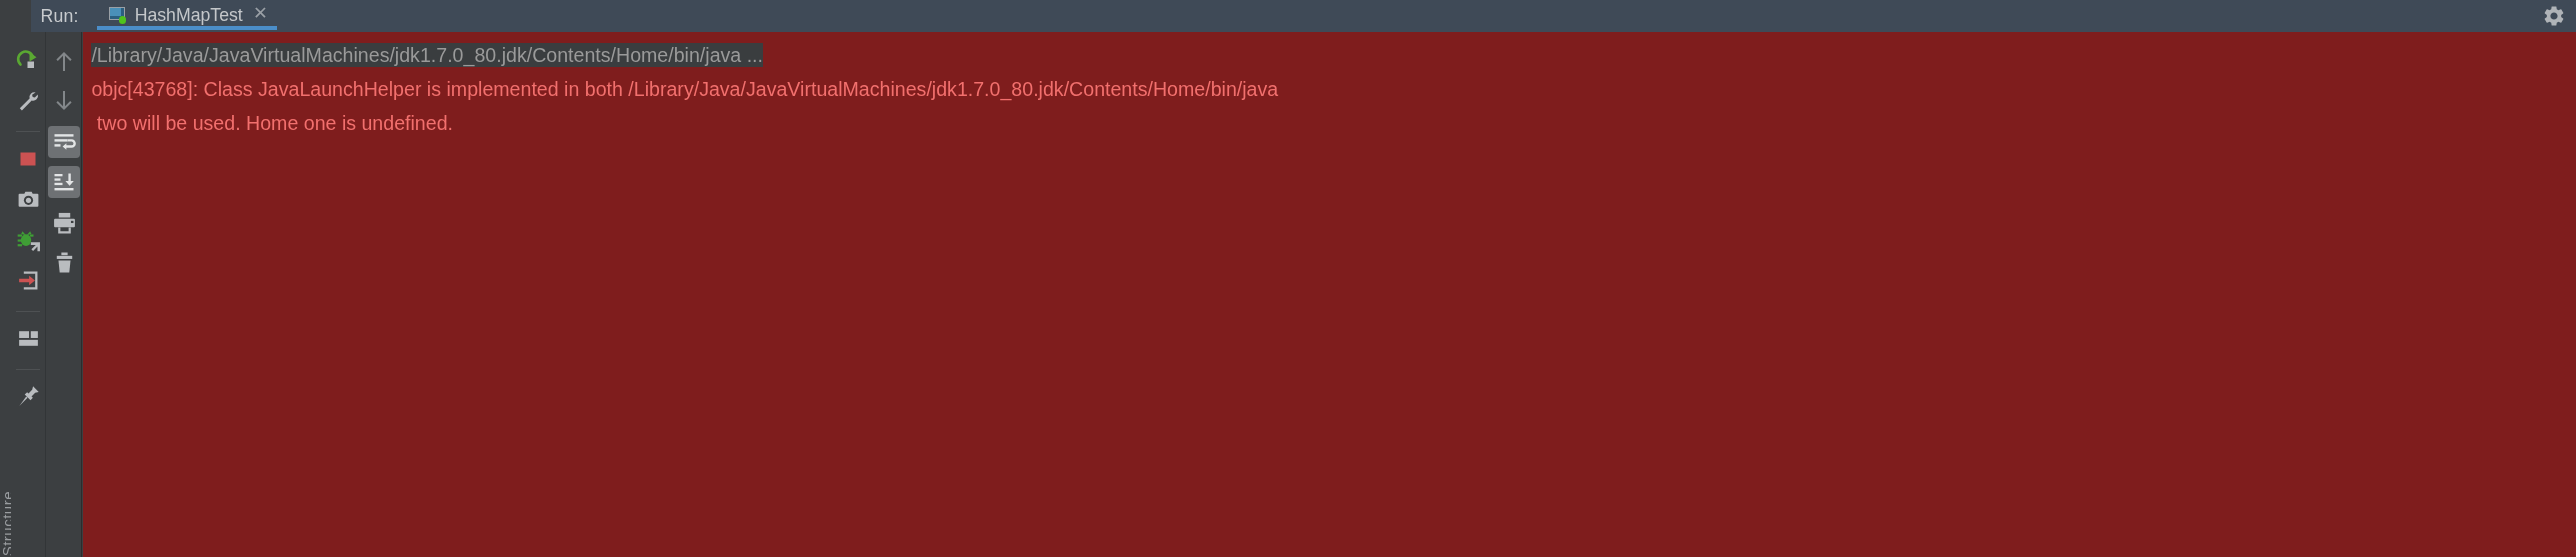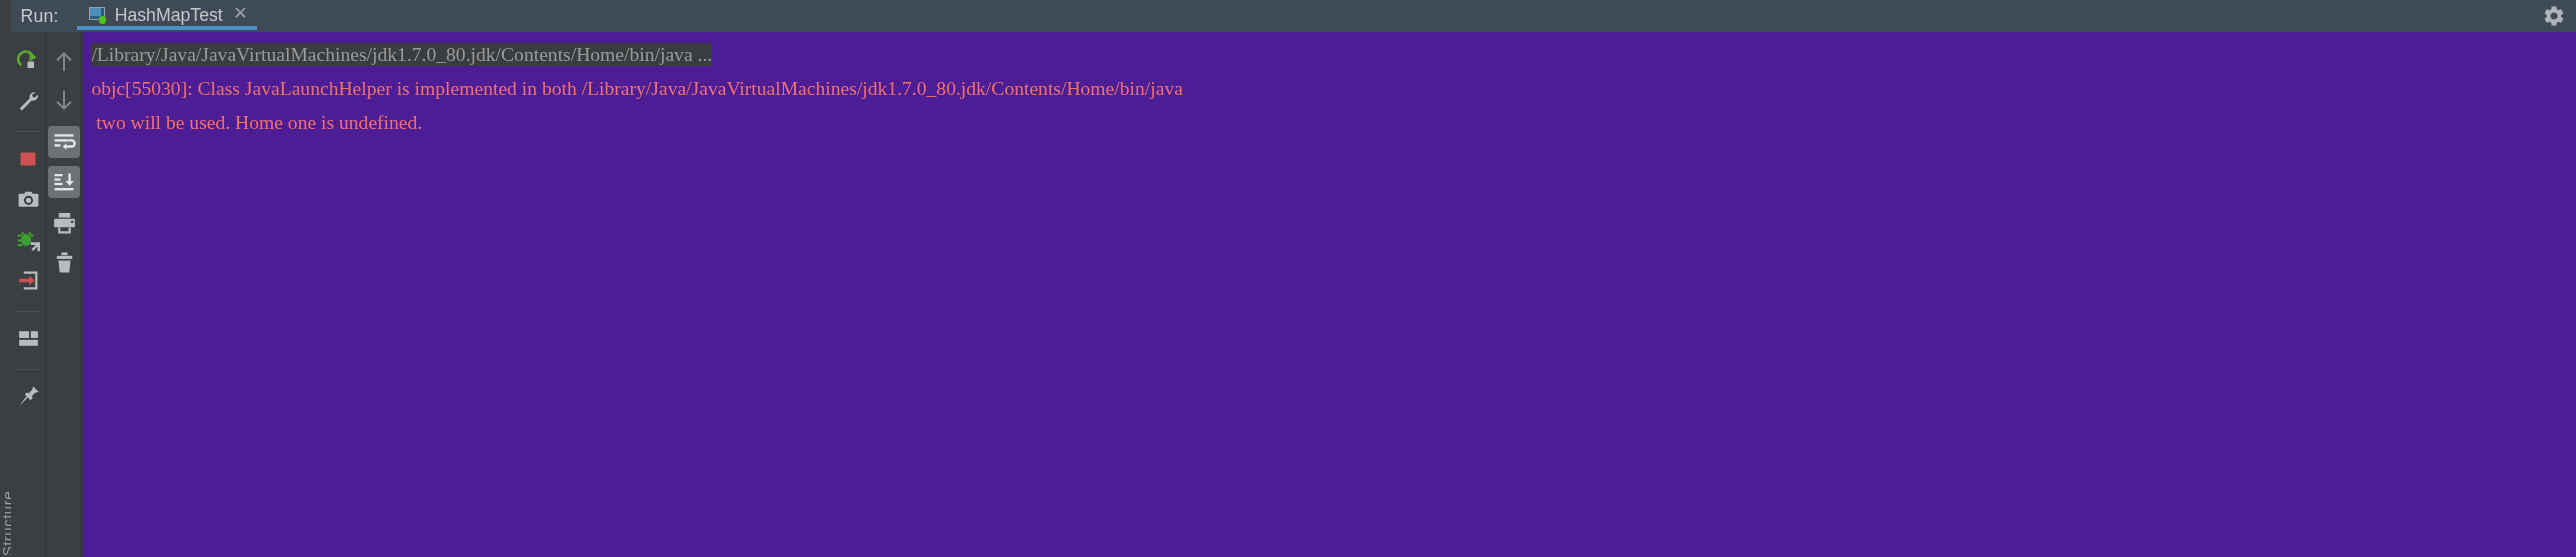--- a/index.html
+++ b/index.html
@@ -38,20 +38,21 @@
 
   .run-label-box {
     display: flex;
     align-items: center;
     padding: 0 13px 0 9.3px;
     background: #3f4a57;
     color: #c8cbce;
     font-size: 17.7px;
     letter-spacing: 0.2px;
     height: 32px;
+    margin-left: 20px;
   }
 
   .tab-strip {
     display: flex;
     align-items: stretch;
     background: #3f4a57;
     flex: 1;
     height: 32px;
   }
 
@@ -180,23 +181,23 @@
   }
 
   .tb-spacer { flex: 1; }
 
   
   .console {
     position: absolute;
     left: 83px; top: 32px;
     width: 2493px;
     height: 526px;
-    background: #4c1d95;
+    background: #7f1d1d;
     overflow: hidden;
-    font-family: Liberation Serif, serif;
+    font-family: Liberation Sans, sans-serif;
     font-size: 19.6px;
     line-height: 34px;
     padding: 5.6px 0 0 0;
   }
 
   .console-line {
     white-space: pre;
     padding-left: 8.4px;
   }
 
@@ -375,18 +376,18 @@
         <rect x="4.6" y="5.6" width="14.8" height="3" fill="#b9bcbf"></rect>
         <path fill="#b9bcbf" d="M6.2 10 H17.8 L16.6 21.6 H7.4 Z"></path>
       </svg>
     </div>
 
     <div class="tb-spacer"></div>
   </div>
 
   <div class="console">
     <div class="console-line line-cmd"><span class="hl">/Library/Java/JavaVirtualMachines/jdk1.7.0_80.jdk/Contents/Home/bin/java ...</span></div>
-    <div class="console-line line-err">objc[55030]: Class JavaLaunchHelper is implemented in both /Library/Java/JavaVirtualMachines/jdk1.7.0_80.jdk/Contents/Home/bin/java</div>
+    <div class="console-line line-err">objc[43768]: Class JavaLaunchHelper is implemented in both /Library/Java/JavaVirtualMachines/jdk1.7.0_80.jdk/Contents/Home/bin/java</div>
     <div class="console-line line-err"> two will be used. Home one is undefined.</div>
   </div>
 
 </div>
 
 
 </body></html>

